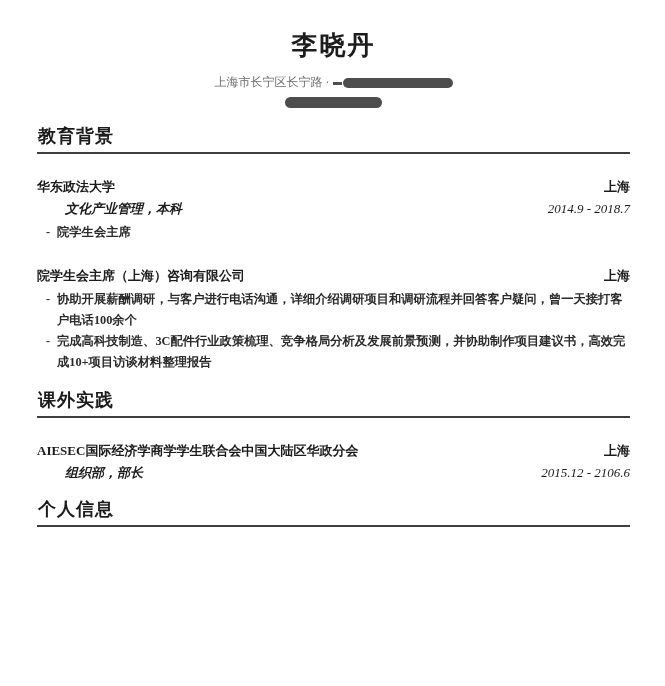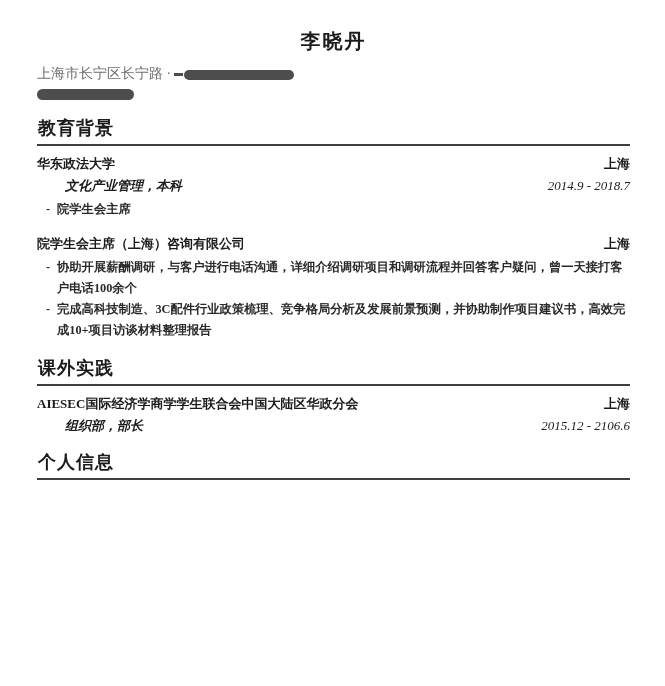--- a/index.html
+++ b/index.html
@@ -13,24 +13,24 @@
   body{
     width:665px;height:686px;overflow:hidden;background:#ffffff;
     font-family:"Liberation Serif","DejaVu Serif",serif;
     color:var(--text);
   }
   .page{width:665px;height:686px;padding:24px 35px 0 37px;}
 
   
   .name{
     margin:4px 0 10px 0;text-align:center;
-    font-size:20px;font-weight:bold;letter-spacing:2px;
+    font-size:26px;font-weight:bold;letter-spacing:2px;
   }
   .contact-line{
-    font-size:14px;color:var(--muted);
+    text-align:center;font-size:12px;color:var(--muted);
     height:18px;line-height:18px;
   }
   .redact{
     display:inline-block;background:var(--redaction_bar);
     border-radius:6px;vertical-align:middle;
   }
   .redact-dash{
     display:inline-block;background:var(--redaction_bar);
     width:9px;height:3px;margin:0 0 0 3px;vertical-align:middle;
   }
@@ -38,21 +38,21 @@
   .bar2{width:97px;height:11px;margin-top:3px;}
 
   
   .section{margin-top:15px;}
   .section-title{
     font-size:18px;font-weight:bold;letter-spacing:1px;
     padding:0 0 4px 1px;border-bottom:2px solid var(--rule);
   }
   .row{
     display:flex;justify-content:space-between;align-items:baseline;
-    font-size:13px;font-weight:bold;margin-top:9px;
+    font-size:13px;font-weight:bold;margin-top:24px;
   }
   .row.sub{margin-top:4px;font-style:italic;margin-left:28px;}
   .row.sub .right{font-weight:normal;}
   .bullets{margin-top:4px;font-weight:bold;}
   .bullet{
     position:relative;padding-left:20px;
     font-size:12.3px;line-height:21px;color:#2a2a2a;
   }
   .bullet::before{content:"-";position:absolute;left:9px;}
 </style>

